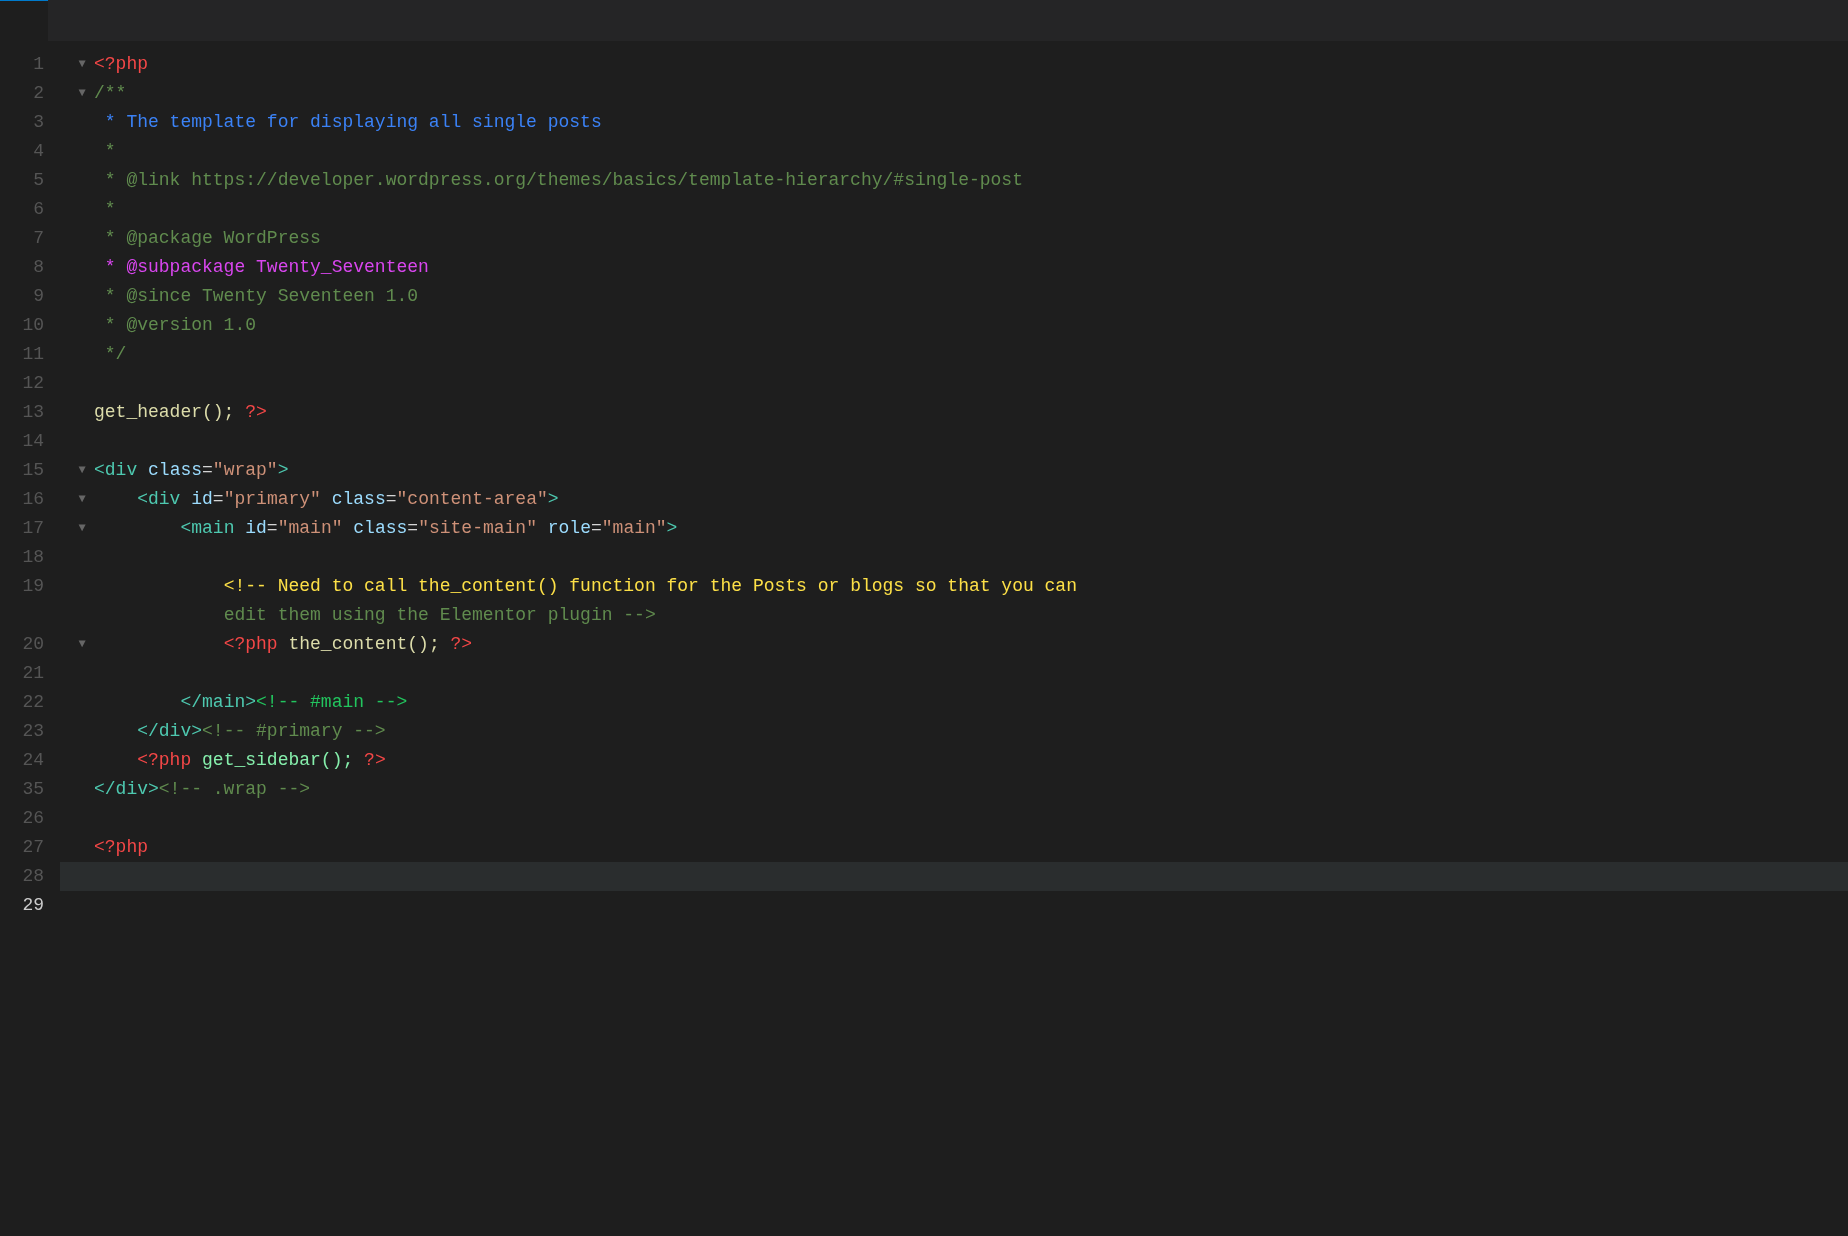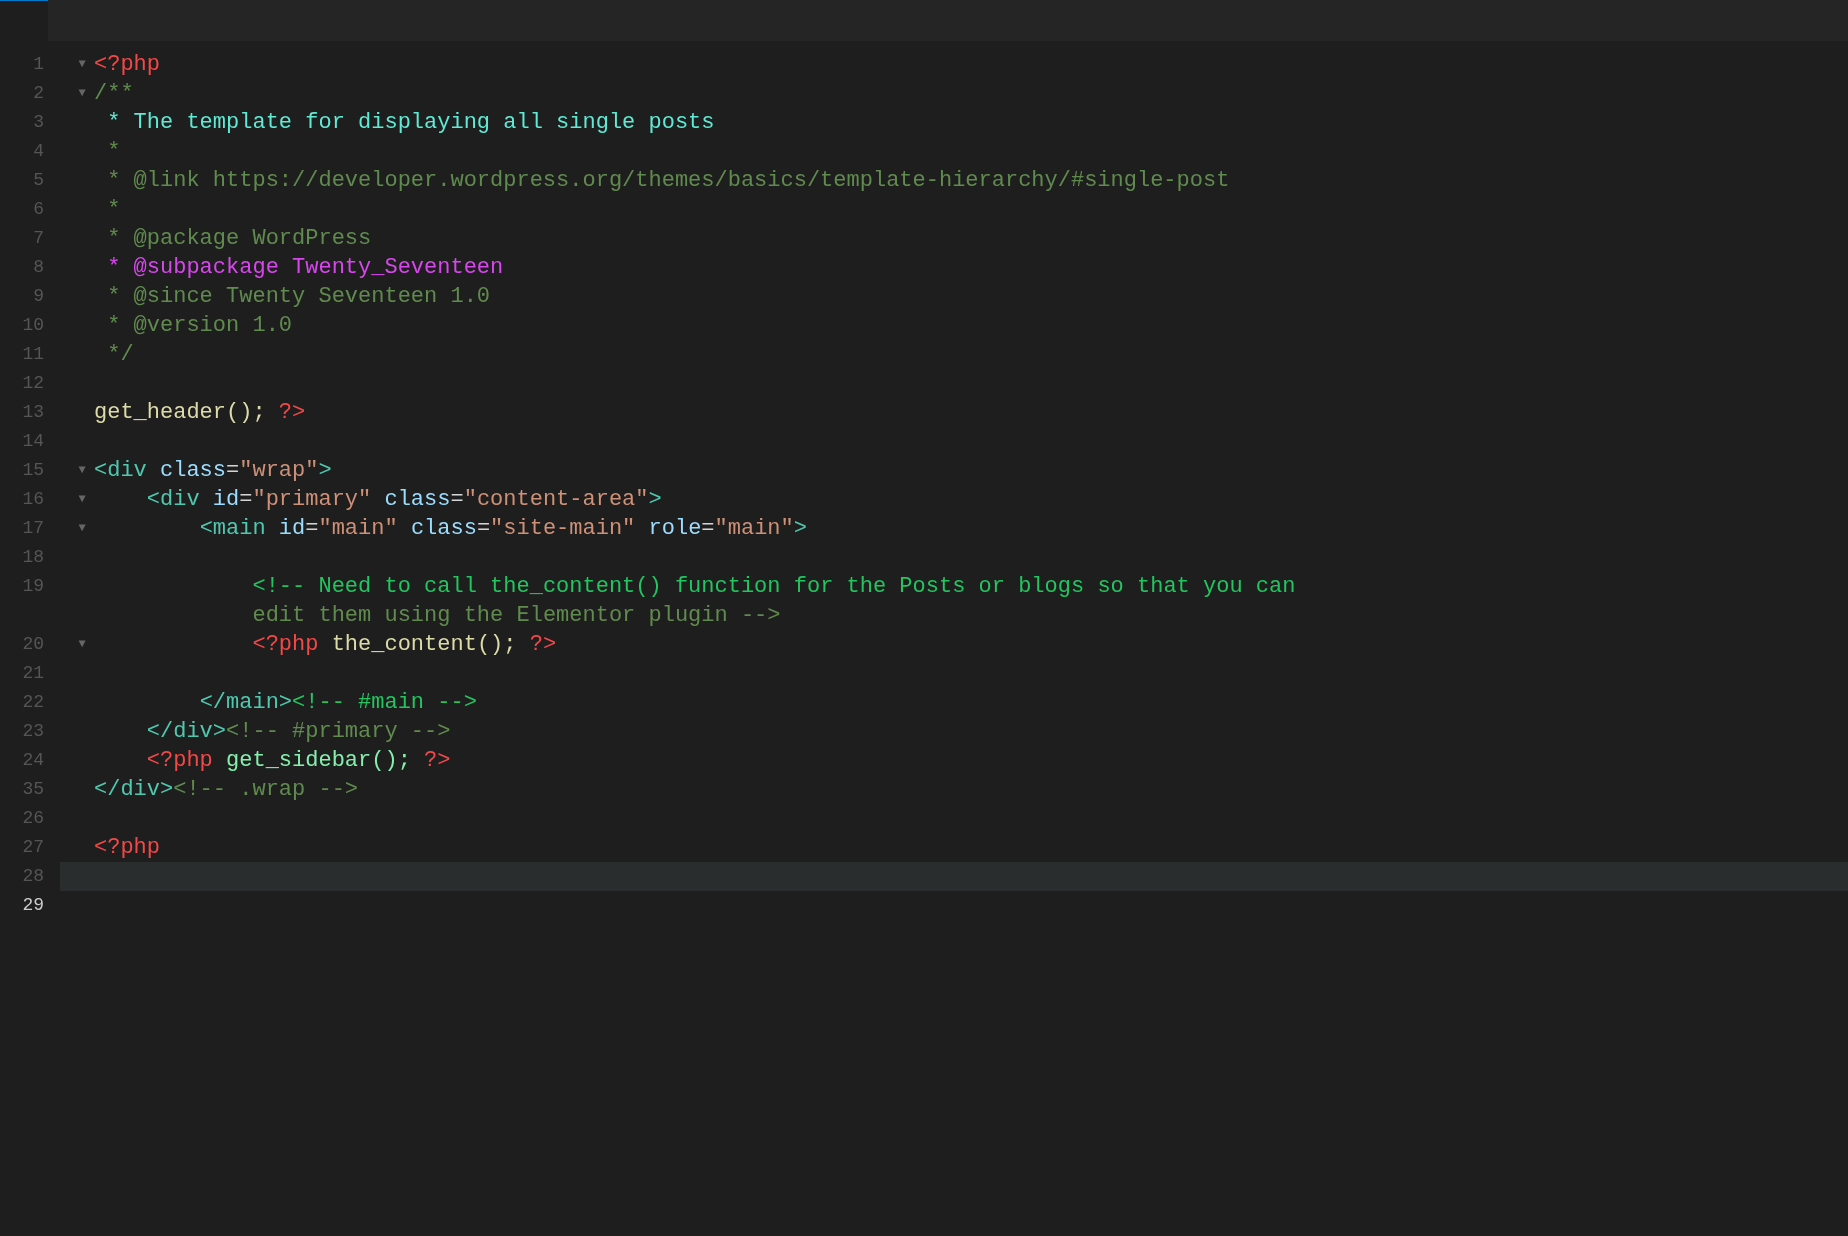--- a/index.html
+++ b/index.html
@@ -100,21 +100,21 @@
       align-items: center;
       height: 29px;
       line-height: 1.6;
       padding-left: 12px;
       white-space: pre;
     }
 
     .code-line.highlighted {
       background: #2a2d2e;
     }
-    .line-content { font-size: 22px; }
+    .line-content { font-size: 18px; }
 
     
     .fold-col {
       width: 20px;
       display: inline-flex;
       align-items: center;
       justify-content: center;
       color: #666;
       font-size: 12px;
       cursor: pointer;
@@ -163,37 +163,37 @@
         <div class="line-number">35</div>
         <div class="line-number">26</div>
         <div class="line-number">27</div>
         <div class="line-number">28</div>
         <div class="line-number active">29</div>
       </div>
 
     <div class="code-content" id="code-content-col">
     <div class="code-line"><span class="fold-col" style="color:#666;font-size:12px;margin-right:2px;">▼</span><span class="line-content"><span style="color:#f44747">&lt;?php</span></span></div>
         <div class="code-line"><span class="fold-col" style="color:#666;font-size:12px;margin-right:2px;">▼</span><span class="line-content"><span style="color:#608b4e">/**</span></span></div>
-        <div class="code-line"><span class="fold-col" style="margin-right:2px;">&nbsp;</span><span class="line-content"><span style="color:#5eead4"> * The template for displaying all single posts</span></span></div>
+        <div class="code-line"><span class="fold-col" style="margin-right:2px;">&nbsp;</span><span class="line-content"><span style="color:#3b82f6"> * The template for displaying all single posts</span></span></div>
         <div class="code-line"><span class="fold-col" style="margin-right:2px;">&nbsp;</span><span class="line-content"><span style="color:#608b4e"> *</span></span></div>
         <div class="code-line"><span class="fold-col" style="margin-right:2px;">&nbsp;</span><span class="line-content"><span style="color:#608b4e"> * @link https://developer.wordpress.org/themes/basics/template-hierarchy/#single-post</span></span></div>
         <div class="code-line"><span class="fold-col" style="margin-right:2px;">&nbsp;</span><span class="line-content"><span style="color:#608b4e"> *</span></span></div>
         <div class="code-line"><span class="fold-col" style="margin-right:2px;">&nbsp;</span><span class="line-content"><span style="color:#608b4e"> * @package WordPress</span></span></div>
         <div class="code-line"><span class="fold-col" style="margin-right:2px;">&nbsp;</span><span class="line-content"><span style="color:#d946ef"> * @subpackage Twenty_Seventeen</span></span></div>
         <div class="code-line"><span class="fold-col" style="margin-right:2px;">&nbsp;</span><span class="line-content"><span style="color:#608b4e"> * @since Twenty Seventeen 1.0</span></span></div>
         <div class="code-line"><span class="fold-col" style="margin-right:2px;">&nbsp;</span><span class="line-content"><span style="color:#608b4e"> * @version 1.0</span></span></div>
         <div class="code-line"><span class="fold-col" style="margin-right:2px;">&nbsp;</span><span class="line-content"><span style="color:#608b4e"> */</span></span></div>
         <div class="code-line"><span class="fold-col" style="margin-right:2px;">&nbsp;</span><span class="line-content"></span></div>
         <div class="code-line"><span class="fold-col" style="margin-right:2px;">&nbsp;</span><span class="line-content"><span style="color:#dcdcaa">get_header(); </span><span style="color:#f44747">?&gt;</span></span></div>
         <div class="code-line"><span class="fold-col" style="margin-right:2px;">&nbsp;</span><span class="line-content"></span></div>
         <div class="code-line"><span class="fold-col" style="color:#666;font-size:12px;margin-right:2px;">▼</span><span class="line-content"><span style="color:#4ec9b0">&lt;div</span> <span style="color:#9cdcfe">class</span>=<span style="color:#ce9178">"wrap"</span><span style="color:#4ec9b0">&gt;</span></span></div>
         <div class="code-line"><span class="fold-col" style="color:#666;font-size:12px;margin-right:2px;">▼</span><span class="line-content">&nbsp;&nbsp;&nbsp;&nbsp;<span style="color:#4ec9b0">&lt;div</span> <span style="color:#9cdcfe">id</span>=<span style="color:#ce9178">"primary"</span> <span style="color:#9cdcfe">class</span>=<span style="color:#ce9178">"content-area"</span><span style="color:#4ec9b0">&gt;</span></span></div>
         <div class="code-line"><span class="fold-col" style="color:#666;font-size:12px;margin-right:2px;">▼</span><span class="line-content">&nbsp;&nbsp;&nbsp;&nbsp;&nbsp;&nbsp;&nbsp;&nbsp;<span style="color:#4ec9b0">&lt;main</span> <span style="color:#9cdcfe">id</span>=<span style="color:#ce9178">"main"</span> <span style="color:#9cdcfe">class</span>=<span style="color:#ce9178">"site-main"</span> <span style="color:#9cdcfe">role</span>=<span style="color:#ce9178">"main"</span><span style="color:#4ec9b0">&gt;</span></span></div>
         <div class="code-line"><span class="fold-col" style="margin-right:2px;">&nbsp;</span><span class="line-content"></span></div>
-        <div class="code-line"><span class="fold-col" style="margin-right:2px;">&nbsp;</span><span class="line-content">&nbsp;&nbsp;&nbsp;&nbsp;&nbsp;&nbsp;&nbsp;&nbsp;&nbsp;&nbsp;&nbsp;&nbsp;<span style="color:#22c55e">&lt;!-- Need to call the_content() function for the Posts or blogs so that you can</span></span></div>
+        <div class="code-line"><span class="fold-col" style="margin-right:2px;">&nbsp;</span><span class="line-content">&nbsp;&nbsp;&nbsp;&nbsp;&nbsp;&nbsp;&nbsp;&nbsp;&nbsp;&nbsp;&nbsp;&nbsp;<span style="color:#fde047">&lt;!-- Need to call the_content() function for the Posts or blogs so that you can</span></span></div>
         <div class="code-line"><span class="fold-col" style="margin-right:2px;">&nbsp;</span><span class="line-content">&nbsp;&nbsp;&nbsp;&nbsp;&nbsp;&nbsp;&nbsp;&nbsp;&nbsp;&nbsp;&nbsp;&nbsp;<span style="color:#608b4e">edit them using the Elementor plugin --&gt;</span></span></div>
         <div class="code-line"><span class="fold-col" style="color:#666;font-size:12px;margin-right:2px;">▼</span><span class="line-content">&nbsp;&nbsp;&nbsp;&nbsp;&nbsp;&nbsp;&nbsp;&nbsp;&nbsp;&nbsp;&nbsp;&nbsp;<span style="color:#f44747">&lt;?php</span> <span style="color:#dcdcaa">the_content(); </span><span style="color:#f44747">?&gt;</span></span></div>
         <div class="code-line"><span class="fold-col" style="margin-right:2px;">&nbsp;</span><span class="line-content"></span></div>
         <div class="code-line"><span class="fold-col" style="margin-right:2px;">&nbsp;</span><span class="line-content">&nbsp;&nbsp;&nbsp;&nbsp;&nbsp;&nbsp;&nbsp;&nbsp;<span style="color:#4ec9b0">&lt;/main&gt;</span><span style="color:#22c55e">&lt;!-- #main --&gt;</span></span></div>
         <div class="code-line"><span class="fold-col" style="margin-right:2px;">&nbsp;</span><span class="line-content">&nbsp;&nbsp;&nbsp;&nbsp;<span style="color:#4ec9b0">&lt;/div&gt;</span><span style="color:#608b4e">&lt;!-- #primary --&gt;</span></span></div>
         <div class="code-line"><span class="fold-col" style="margin-right:2px;">&nbsp;</span><span class="line-content">&nbsp;&nbsp;&nbsp;&nbsp;<span style="color:#f44747">&lt;?php</span> <span style="color:#86efac">get_sidebar(); </span><span style="color:#f44747">?&gt;</span></span></div>
         <div class="code-line"><span class="fold-col" style="margin-right:2px;">&nbsp;</span><span class="line-content"><span style="color:#4ec9b0">&lt;/div&gt;</span><span style="color:#608b4e">&lt;!-- .wrap --&gt;</span></span></div>
         <div class="code-line"><span class="fold-col" style="margin-right:2px;">&nbsp;</span><span class="line-content"></span></div>
         <div class="code-line"><span class="fold-col" style="margin-right:2px;">&nbsp;</span><span class="line-content"><span style="color:#f44747">&lt;?php</span></span></div>
         <div class="code-line highlighted"><span class="fold-col" style="margin-right:2px;">&nbsp;</span><span class="line-content"></span></div>

